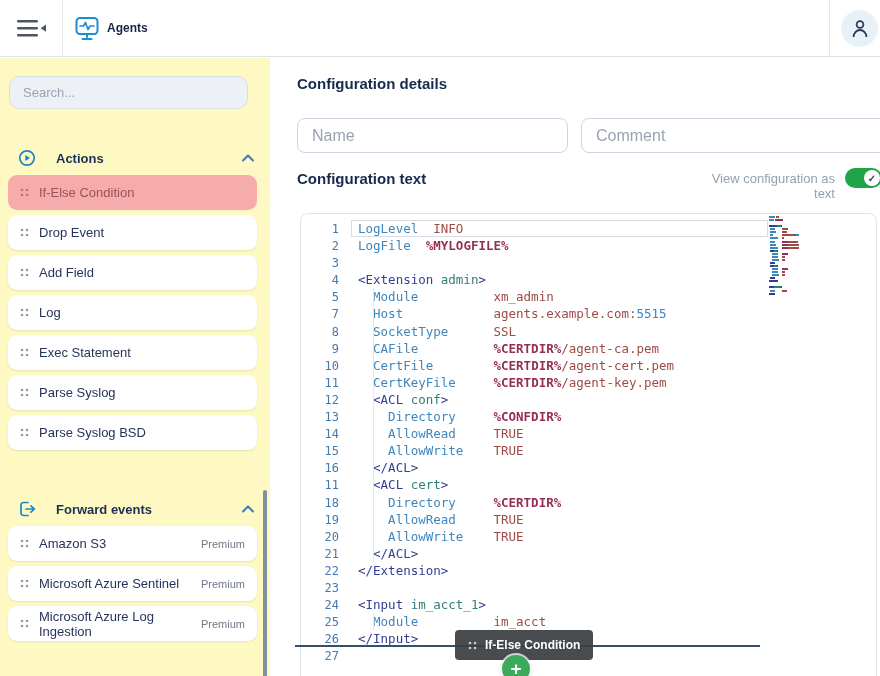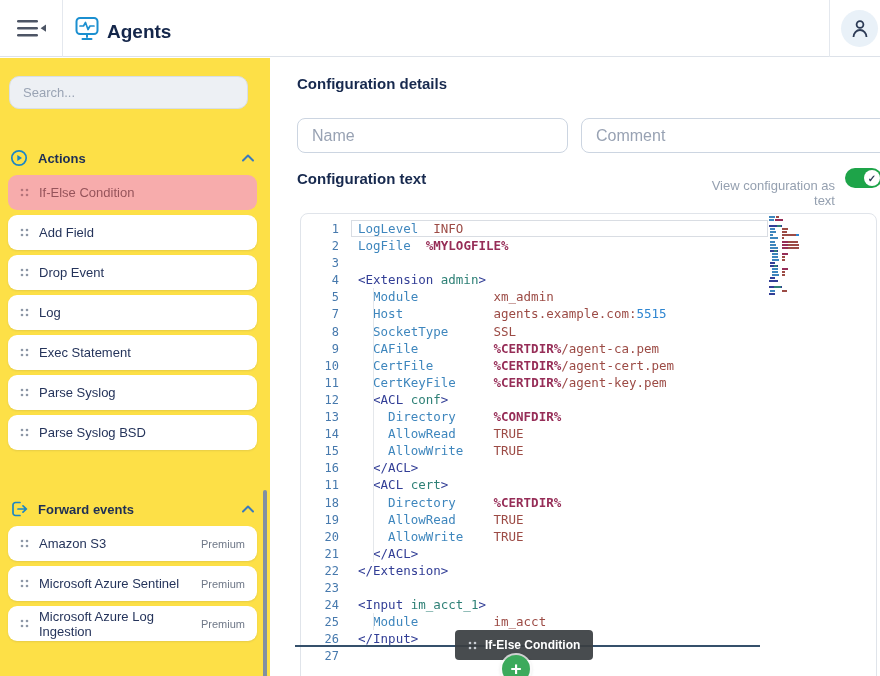--- a/index.html
+++ b/index.html
@@ -8,30 +8,30 @@
     width:880px; height:676px; overflow:hidden; position:relative;
     background:#fff; font-family:"Liberation Sans", sans-serif;
     -webkit-font-smoothing:antialiased;
   }
   
   .header { position:absolute; top:0; left:0; right:0; height:57px; background:#fff;
             border-bottom:1px solid #dde2e9; z-index:10; }
   .burger { position:absolute; left:17px; top:19px; cursor:pointer; }
   .hdr-div { position:absolute; top:0; width:1px; height:57px; background:#e4e8ee; }
   .logo { position:absolute; left:75px; top:16px; }
-  .app-title { position:absolute; left:107px; top:21px; font-weight:bold; font-size:19px; color:#14264a; }
+  .app-title { position:absolute; left:107px; top:21px; font-weight:bold; font-size:12px; color:#14264a; }
   .avatar { position:absolute; left:841px; top:10px; width:37px; height:37px; border-radius:50%;
             background:#e9f1f8; display:flex; align-items:center; justify-content:center; cursor:pointer; }
   
-  .sidebar { position:absolute; top:58px; left:0; width:270px; bottom:0; background:#fde047; overflow:hidden; }
+  .sidebar { position:absolute; top:58px; left:0; width:270px; bottom:0; background:#fef9c3; overflow:hidden; }
   .search { display:block; margin:18px 9px 0 9px; width:239px; height:33px; border-radius:10px;
             border:1px solid #d8dee6; background:#edf0f4; font-size:13px; color:#333; padding:0 13px;
             font-family:"Liberation Sans",sans-serif; outline:none; }
   .search::placeholder { color:#9aa4b4; }
-  .sec-hdr { display:flex; align-items:center; gap:10px; padding:0 16px 0 10px; height:20px; }
+  .sec-hdr { display:flex; align-items:center; gap:20px; padding:0 16px 0 18px; height:20px; }
   .sec-hdr .sec-lbl { font-weight:bold; font-size:13px; color:#1d2e55; }
   .sec-hdr .chev { margin-left:auto; cursor:pointer; }
   #actions-hdr { margin-top:39px; }
   #forward-hdr { margin-top:49px; }
   .items { margin-top:7px; }
   .card { display:flex; align-items:center; gap:10px; height:35px; margin:0 13px 5px 8px;
           background:#fff; border-radius:9px; padding-left:12px; font-size:13px; color:#25345b;
           box-shadow:0 1px 2px rgba(25,39,70,0.10); cursor:grab; }
   .card .handle { fill:#8d97a6; flex:none; }
   .card.hl { background:#f7acac; color:#96545b; box-shadow:none; }
@@ -43,21 +43,21 @@
   
   .main { position:absolute; left:270px; top:58px; right:0; bottom:0; background:#fff; overflow:hidden; }
   .h-main { position:absolute; left:27px; font-weight:bold; font-size:15px; color:#17294e; }
   #h-details { top:17px; }
   #h-text { top:112px; }
   .tinput { position:absolute; top:60px; height:35px; border:1px solid #ccd5e1; border-radius:8px;
             padding:0 14px; font-size:16px; color:#333; font-family:"Liberation Sans",sans-serif; outline:none; }
   .tinput::placeholder { color:#98a2b3; }
   #name-input { left:27px; width:271px; }
   #comment-input { left:311px; width:345px; }
-  .toggle-label { position:absolute; top:120px; left:420px; width:145px; text-align:right;
+  .toggle-label { position:absolute; top:113px; left:420px; width:145px; text-align:right;
                   font-size:13px; color:#95a0b0; }
   .toggle { position:absolute; top:110px; left:575px; width:37px; height:20px; border-radius:10px;
             background:#1ea449; cursor:pointer; }
   .toggle .knob { position:absolute; top:2px; left:19px; width:16px; height:16px; border-radius:50%;
                   background:#fff; display:flex; align-items:center; justify-content:center;
                   font-size:10px; color:#2c3a55; font-weight:bold; }
   
   .editor { position:absolute; left:30px; top:155px; width:577px; height:560px;
             border:1px solid #e0e4ea; border-radius:8px; background:#fff; overflow:hidden; }
   .lines { padding-top:6px; position:relative; }
@@ -139,30 +139,30 @@
         </svg>
         <span class="lbl">If-Else Condition</span>
       </div>
       <div class="card">
         <svg class="handle" width="9" height="9" viewBox="0 0 9 9">
           <circle cx="2" cy="2" r="1.3"></circle>
           <circle cx="7" cy="2" r="1.3"></circle>
           <circle cx="2" cy="7" r="1.3"></circle>
           <circle cx="7" cy="7" r="1.3"></circle>
         </svg>
+        <span class="lbl">Drop Event</span>
+      </div>
+      <div class="card">
+        <svg class="handle" width="9" height="9" viewBox="0 0 9 9">
+          <circle cx="2" cy="2" r="1.3"></circle>
+          <circle cx="7" cy="2" r="1.3"></circle>
+          <circle cx="2" cy="7" r="1.3"></circle>
+          <circle cx="7" cy="7" r="1.3"></circle>
+        </svg>
         <span class="lbl">Add Field</span>
-      </div>
-      <div class="card">
-        <svg class="handle" width="9" height="9" viewBox="0 0 9 9">
-          <circle cx="2" cy="2" r="1.3"></circle>
-          <circle cx="7" cy="2" r="1.3"></circle>
-          <circle cx="2" cy="7" r="1.3"></circle>
-          <circle cx="7" cy="7" r="1.3"></circle>
-        </svg>
-        <span class="lbl">Drop Event</span>
       </div>
       <div class="card">
         <svg class="handle" width="9" height="9" viewBox="0 0 9 9">
           <circle cx="2" cy="2" r="1.3"></circle>
           <circle cx="7" cy="2" r="1.3"></circle>
           <circle cx="2" cy="7" r="1.3"></circle>
           <circle cx="7" cy="7" r="1.3"></circle>
         </svg>
         <span class="lbl">Log</span>
       </div>

